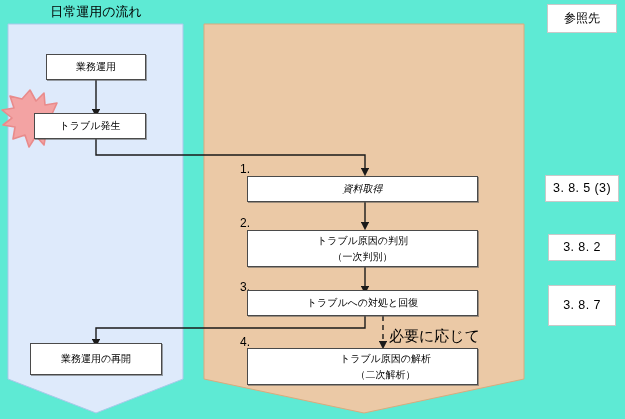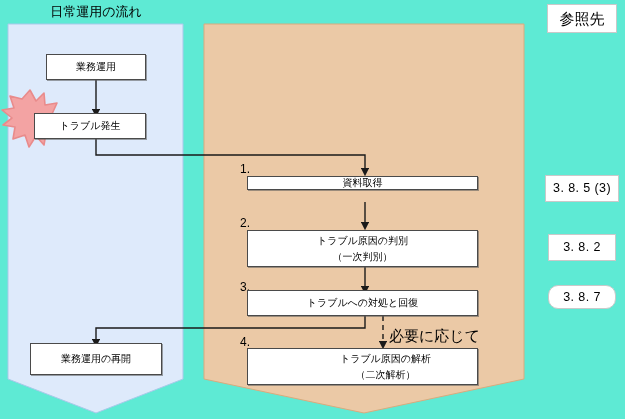--- a/index.html
+++ b/index.html
@@ -60,21 +60,21 @@
     box-sizing: border-box;
     display: flex;
     align-items: center;
     justify-content: center;
     font-size: 12.5px;
     line-height: 15px;
     color: #000;
     letter-spacing: 0.4px;
     white-space: nowrap;
   }
-  .ref-head { font-size: 15px; letter-spacing: 0; }
+  .ref-head { font-size: 12px; letter-spacing: 0; }
 
   .step-num {
     position: absolute;
     font-size: 12px;
     line-height: 13px;
     color: #000;
   }
   .edge-label {
     position: absolute;
     font-size: 15px;
@@ -132,21 +132,21 @@
 
   <div class="node-box" style="left:30px; top:343px; width:132px; height:32px;">
     <span class="lines">業務運用の再開</span>
   </div>
 
   <div class="step-num" style="left:240px; top:163px;">1.</div>
   <div class="step-num" style="left:240px; top:217px;">2.</div>
   <div class="step-num" style="left:240px; top:281px;">3.</div>
   <div class="step-num" style="left:240px; top:336px;">4.</div>
 
-  <div class="node-box" style="left:247px; top:176px; width:231px; height:14px;">
+  <div class="node-box" style="left:247px; top:176px; width:231px; height:26px;font-style:italic;">
     <span class="lines">
       <span>資料取得</span>
     </span>
   </div>
 
   <div class="node-box" style="left:247px; top:230px; width:231px; height:37px;">
     <span class="lines">
       <span class="l2">トラブル原因の判別</span>
       <span class="l2">（一次判別）</span>
     </span>
@@ -172,17 +172,17 @@
   </div>
 
   <div class="ref-box" style="left:545px; top:175px; width:74px; height:27px;">
     <span>3. 8. 5 (3)</span>
   </div>
 
   <div class="ref-box" style="left:548px; top:234px; width:68px; height:27px;">
     <span>3. 8. 2</span>
   </div>
 
-  <div class="ref-box" style="left:548px; top:285px; width:68px; height:24px;border-radius:10px;">
+  <div class="ref-box" style="left:548px; top:285px; width:68px; height:41px;">
     <span>3. 8. 7</span>
   </div>
 
 </div>
 
 </body></html>

